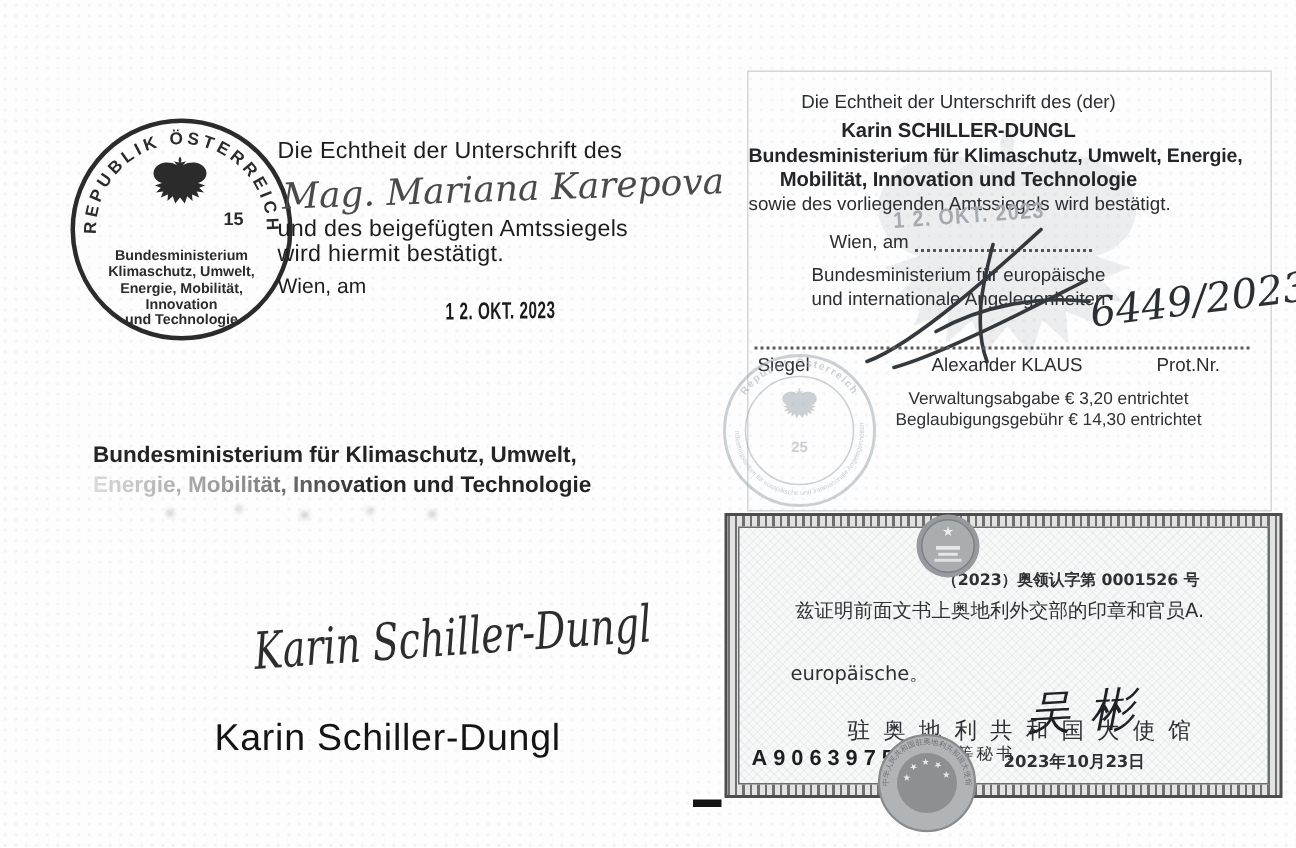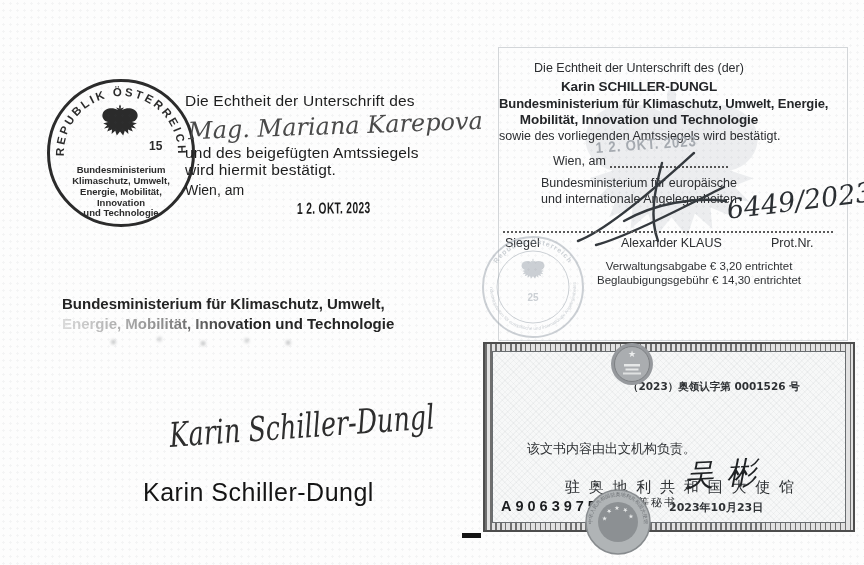--- a/index.html
+++ b/index.html
@@ -150,21 +150,22 @@
       </g>
       <text x="54" y="68" text-anchor="middle" font-size="10" font-weight="bold" fill="#9aa3ac">25</text>
     </g>
   </svg>
 
   <div class="abs sticker">
     <div class="band"></div>
     <div class="face">
 
       <div class="abs cjk" style="left:135px;top:28px;font-size:10.5px;font-weight:600">（2023）奥领认字第 0001526 号</div>
-      <div class="abs cjk" style="left:34px;top:88px;font-size:13px">该文书内容由出文机构负责。</div>
+      <div class="abs cjk" style="left:37px;top:46px;font-size:13px">兹证明前面文书上奥地利外交部的印章和官员A.</div>
+      <div class="abs cjk" style="left:34px;top:88px;font-size:13px">europäische。</div>
       <div class="abs cjk" style="left:72px;top:126px;font-size:15px;letter-spacing:2px">驻 奥 地 利 共 和 国 大 使 馆</div>
       <div class="abs cjk" style="left:132px;top:143px;font-size:11px;letter-spacing:2px">一等秘书</div>
       <div class="abs cn-sign" style="left:190px;top:104px">吴彬</div>
       <div class="abs cjk" style="left:176px;top:148px;font-size:11px;font-weight:600">2023年10月23日</div>
       <div class="abs serial" style="left:8px;top:146px">A9063975</div>
     </div>
   </div>
 
   <svg class="abs" style="left:610px;top:342px;z-index:3" width="44" height="44" viewBox="0 0 44 44">
     <circle cx="22" cy="22" r="21" fill="#96999d"></circle>

